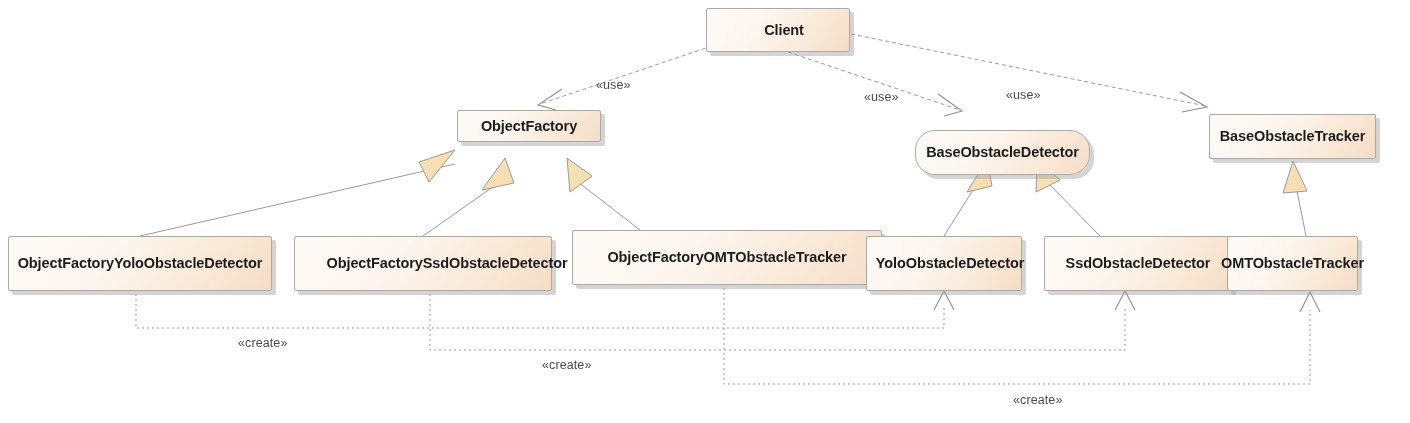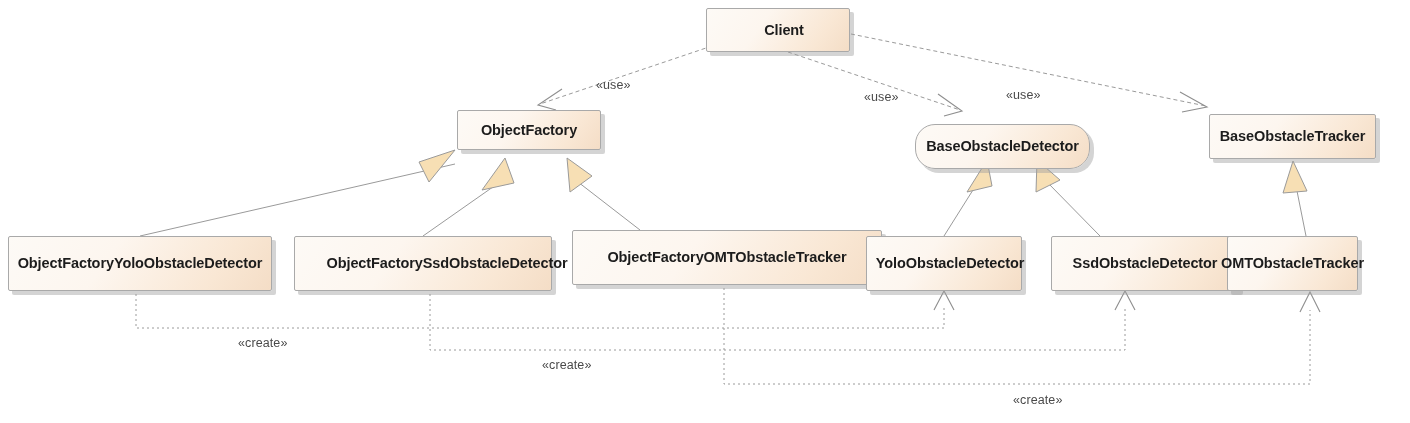--- a/index.html
+++ b/index.html
@@ -110,25 +110,25 @@
     <g>
       <path d="M 724 288 L 724 384 L 1310 384 L 1310 310" fill="none" stroke="#9a9a9a" stroke-width="1" stroke-dasharray="2,3"></path>
       <path d="M 1300 312 L 1310 292 L 1320 312" fill="none" stroke="#8e8e8e" stroke-width="1.1"></path>
     </g>
   </svg>
 
   <div class="uml-class" style="left:706px; top:8px; width:144px; height:44px;padding-left:12px;">
     <span class="cls-label">Client</span>
   </div>
 
-  <div class="uml-class" style="left:457px; top:110px; width:144px; height:40px;">
+  <div class="uml-class" style="left:457px; top:110px; width:144px; height:32px;">
     <span class="cls-label">ObjectFactory</span>
   </div>
 
-  <div class="uml-class" style="left:915px; top:124px; width:175px; height:45px;border-radius:20px;">
+  <div class="uml-class" style="left:915px; top:130px; width:175px; height:45px;border-radius:20px;">
     <span class="cls-label">BaseObstacleDetector</span>
   </div>
 
   <div class="uml-class" style="left:1209px; top:114px; width:167px; height:45px;">
     <span class="cls-label">BaseObstacleTracker</span>
   </div>
 
   <div class="uml-class" style="left:8px; top:236px; width:264px; height:55px;">
     <span class="cls-label">ObjectFactoryYoloObstacleDetector</span>
   </div>
@@ -138,21 +138,21 @@
   </div>
 
   <div class="uml-class" style="left:572px; top:230px; width:310px; height:55px;">
     <span class="cls-label">ObjectFactoryOMTObstacleTracker</span>
   </div>
 
   <div class="uml-class" style="left:866px; top:236px; width:156px; height:55px;padding-left:12px;">
     <span class="cls-label">YoloObstacleDetector</span>
   </div>
 
-  <div class="uml-class" style="left:1044px; top:236px; width:188px; height:55px;margin-left:7px;">
+  <div class="uml-class" style="left:1044px; top:236px; width:188px; height:55px;">
     <span class="cls-label">SsdObstacleDetector</span>
   </div>
 
   <div class="uml-class" style="left:1227px; top:236px; width:131px; height:55px;">
     <span class="cls-label">OMTObstacleTracker</span>
   </div>
 
   <div class="stereotype" style="left:596px; top:78px;">«use»</div>
   <div class="stereotype" style="left:864px; top:90px;">«use»</div>
   <div class="stereotype" style="left:1006px; top:88px;">«use»</div>

